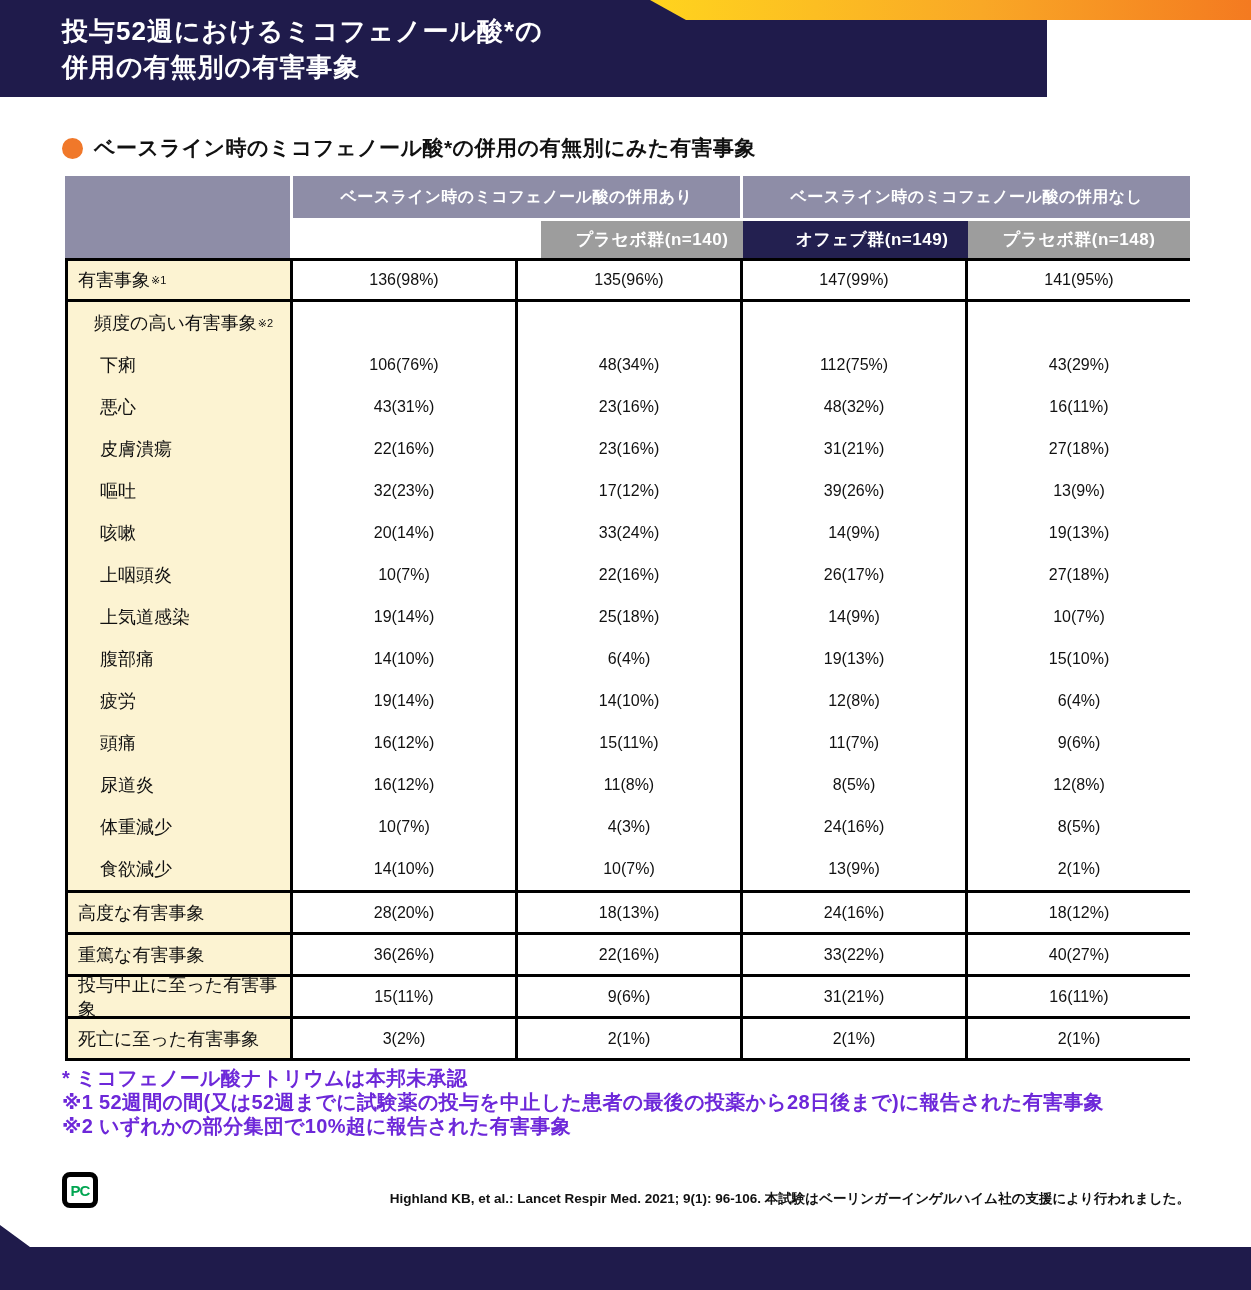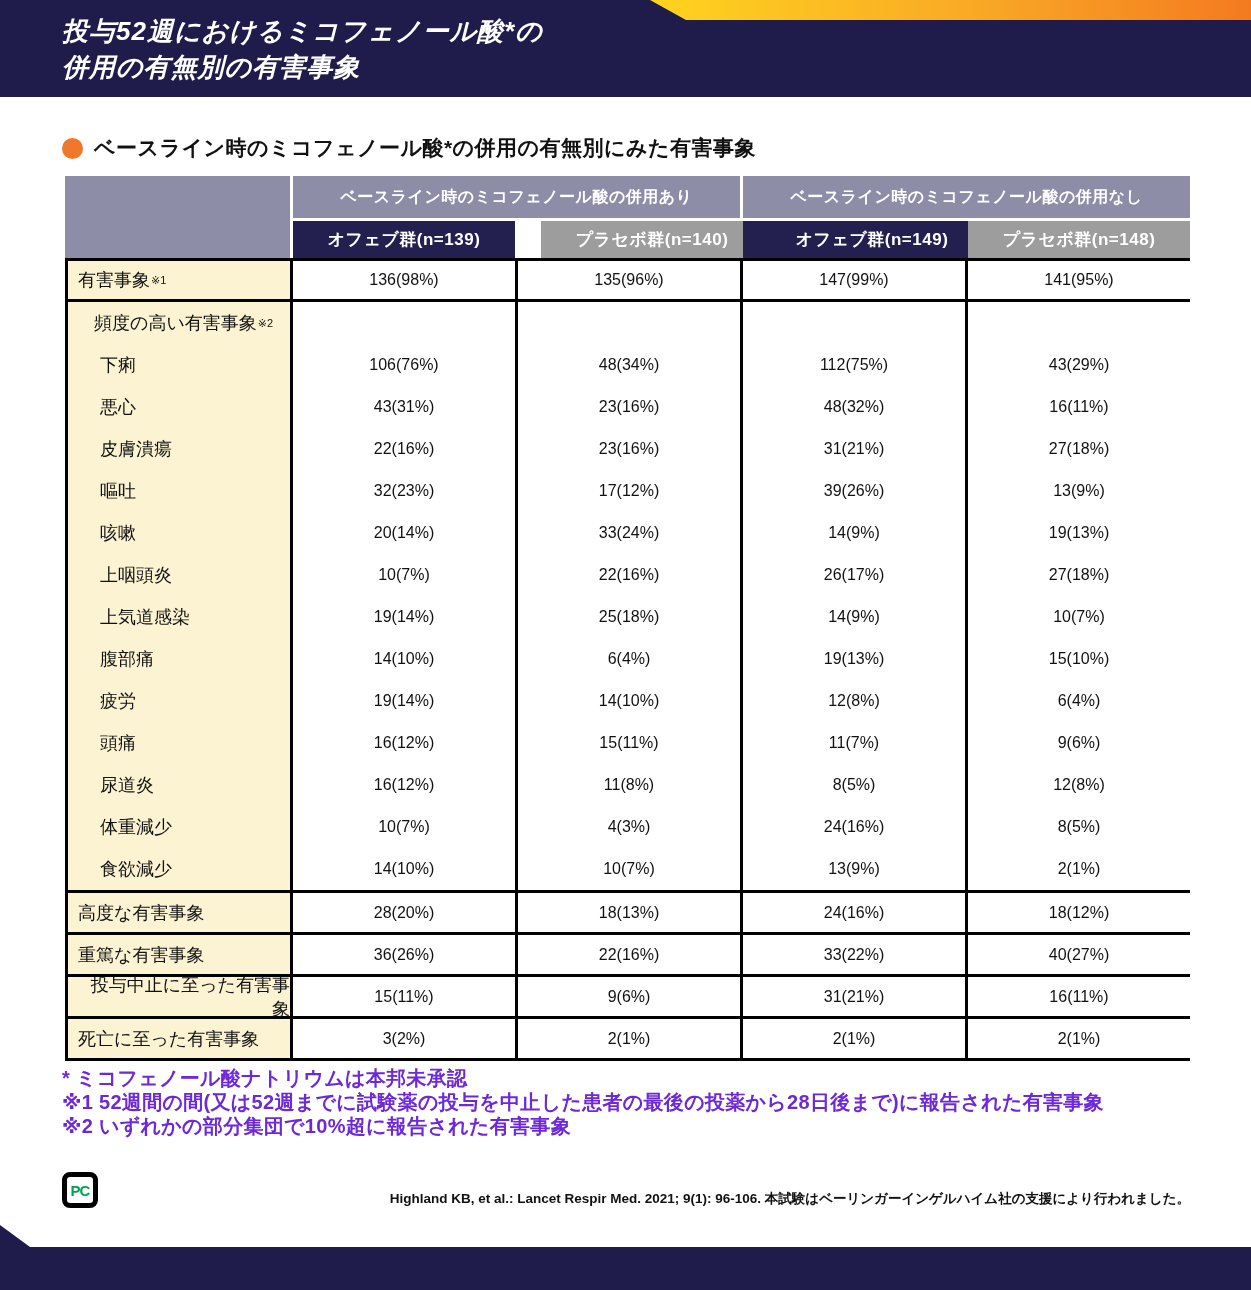--- a/index.html
+++ b/index.html
@@ -2,21 +2,21 @@
 <html lang="ja"><head>
 <meta charset="utf-8">
 <style>
   html,body{margin:0;padding:0;}
   body{
     width:1251px;height:1290px;position:relative;background:#ffffff;
     font-family:"Liberation Sans","DejaVu Sans",sans-serif;overflow:hidden;
     -webkit-font-smoothing:antialiased;
   }
   
-  .topbar{position:absolute;left:0;top:0;width:1251px;height:97px;background:#1f1b4b;font-style:italic;}
+  .topbar{position:absolute;left:0;top:0;width:1047px;height:97px;background:#1f1b4b;}
   .topbar-title{position:absolute;left:62px;top:13px;color:#ffffff;font-weight:bold;
     font-size:26px;line-height:36px;letter-spacing:1px;}
   .top-ribbon{position:absolute;left:650px;top:0;width:601px;height:20px;
     background:linear-gradient(90deg,#ffd41e 0%,#f9a826 55%,#f47a20 100%);
     clip-path:polygon(0 0,100% 0,100% 100%,36px 100%);}
   
   .section-head{position:absolute;left:62px;top:134px;display:flex;align-items:center;gap:11px;}
   .bullet{width:21px;height:21px;border-radius:50%;background:#f0782a;flex:0 0 auto;}
   .section-title{font-size:21px;font-weight:bold;color:#111111;letter-spacing:0.5px;}
   
@@ -29,21 +29,21 @@
   .g2{left:678px;width:447px;}
   .shead{position:absolute;top:45px;height:37px;color:#ffffff;font-weight:bold;font-size:17px;
     display:flex;align-items:center;justify-content:center;letter-spacing:0.5px;}
   .s-navy{background:#232050;}
   .s-gray{background:#9d9d9d;}
   .s1{left:228px;width:222px;}
   .s2{left:453px;width:222px;margin-left:23px;}
   .s3{left:678px;width:258px;}
   .s4{left:903px;width:222px;}
   .tbody{border-top:3px solid #000;border-bottom:3px solid #000;width:1125px;}
-  .brow{display:grid;grid-template-columns:225px 225px 225px 225px 225px;text-align:right;}
+  .brow{display:grid;grid-template-columns:225px 225px 225px 225px 225px;}
   .brow + .brow{border-top:3px solid #000;}
   .lcell{background:#fcf3d2;border-left:3px solid #000;display:flex;align-items:center;
     padding-left:10px;box-sizing:border-box;font-size:18px;color:#111;}
   .vcell{background:#ffffff;border-left:3px solid #000;display:flex;align-items:center;
     justify-content:center;box-sizing:border-box;font-size:16px;color:#111;}
   .h38{height:38px;}
   .h39{height:39px;}
   .tallcell{flex-direction:column;align-items:stretch;justify-content:flex-start;padding-left:0;}
   .lline{height:42px;display:flex;align-items:center;padding-left:26px;}
   .lline.indent{padding-left:32px;}
@@ -74,21 +74,20 @@
 <div class="section-head">
   <span class="bullet"></span>
   <span class="section-title">ベースライン時のミコフェノール酸*の併用の有無別にみた有害事象</span>
 </div>
 
 <div class="tbl">
   <div class="thead">
     <div class="corner"></div>
     <div class="ghead g1">ベースライン時のミコフェノール酸の併用あり</div>
     <div class="ghead g2">ベースライン時のミコフェノール酸の併用なし</div>
-    <div class="shead s-navy s1">オフェブ群(n=139)</div>
     <div class="shead s-gray s2">プラセボ群(n=140)</div>
     <div class="shead s-navy s3">オフェブ群(n=149)</div>
     <div class="shead s-gray s4">プラセボ群(n=148)</div>
   </div>
 
   <div class="tbody">
 
     <div class="brow">
       <div class="lcell h38">
         <span>有害事象</span>

